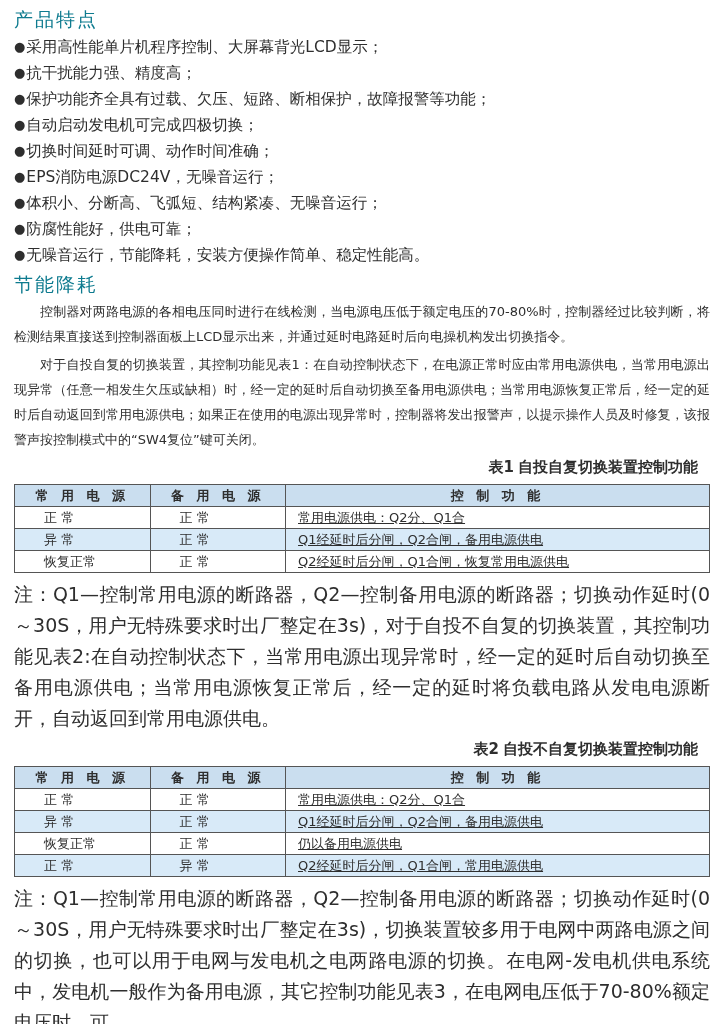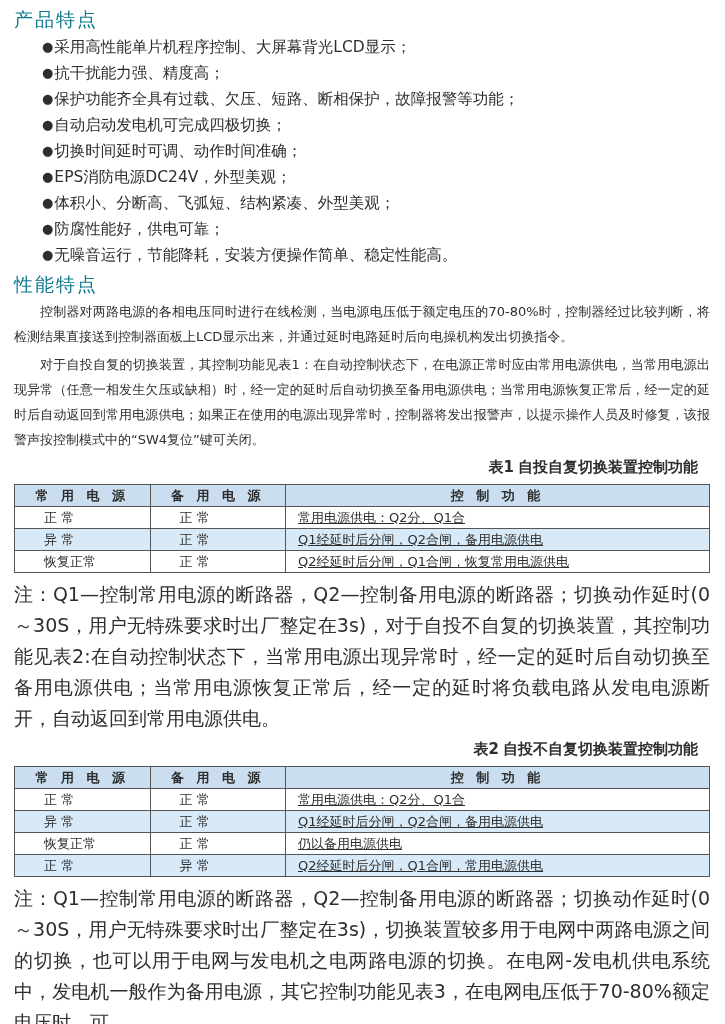--- a/index.html
+++ b/index.html
@@ -17,21 +17,21 @@
     font-family:"DejaVu Sans","Liberation Sans",sans-serif;
     color:var(--text);
   }
   .page{width:725px;height:1024px;overflow:hidden;padding:7px 15px 0 14px;background:var(--page-bg);}
   .section-title{
     color:var(--accent);
     font-size:19px;font-weight:normal;letter-spacing:2px;
     line-height:24px;margin-bottom:3px;
   }
   .bullets{margin-bottom:4px;}
-  .bullet-item{font-size:15.5px;line-height:25px;white-space:nowrap;overflow:hidden;margin-left:28px;}
+  .bullet-item{font-size:15.5px;line-height:25px;white-space:nowrap;overflow:hidden;}
   .bullet{display:inline-block;font-size:13px;vertical-align:1px;margin-right:1px;}
   .para{font-size:13px;line-height:25px;text-align:justify;text-indent:2em;}
   .para + .para{margin-top:3px;}
   .note{font-size:19px;line-height:31px;text-align:justify;margin-top:6px;}
   .table-caption{
     font-size:15px;font-weight:600;text-align:right;
     line-height:22px;margin:4px 0 6px;padding-right:12px;
   }
   .cap-label{margin-right:4px;}
   table{width:100%;border-collapse:collapse;table-layout:fixed;font-size:13px;}
@@ -54,27 +54,27 @@
 <div class="page">
 
   <h2 class="section-title">产品特点</h2>
 
   <div class="bullets">
     <div class="bullet-item"><span class="bullet">●</span><span>采用高性能单片机程序控制、大屏幕背光LCD显示；</span></div>
     <div class="bullet-item"><span class="bullet">●</span><span>抗干扰能力强、精度高；</span></div>
     <div class="bullet-item"><span class="bullet">●</span><span>保护功能齐全具有过载、欠压、短路、断相保护，故障报警等功能；</span></div>
     <div class="bullet-item"><span class="bullet">●</span><span>自动启动发电机可完成四极切换；</span></div>
     <div class="bullet-item"><span class="bullet">●</span><span>切换时间延时可调、动作时间准确；</span></div>
-    <div class="bullet-item"><span class="bullet">●</span><span>EPS消防电源DC24V，外型美观；</span></div>
-    <div class="bullet-item"><span class="bullet">●</span><span>体积小、分断高、飞弧短、结构紧凑、外型美观；</span></div>
+    <div class="bullet-item"><span class="bullet">●</span><span>EPS消防电源DC24V，无噪音运行；</span></div>
+    <div class="bullet-item"><span class="bullet">●</span><span>体积小、分断高、飞弧短、结构紧凑、无噪音运行；</span></div>
     <div class="bullet-item"><span class="bullet">●</span><span>防腐性能好，供电可靠；</span></div>
     <div class="bullet-item"><span class="bullet">●</span><span>无噪音运行，节能降耗，安装方便操作简单、稳定性能高。</span></div>
   </div>
 
-  <h2 class="section-title">性能特点</h2>
+  <h2 class="section-title">节能降耗</h2>
 
   <p class="para">控制器对两路电源的各相电压同时进行在线检测，当电源电压低于额定电压的70-80%时，控制器经过比较判断，将检测结果直接送到控制器面板上LCD显示出来，并通过延时电路延时后向电操机构发出切换指令。</p>
   <p class="para">对于自投自复的切换装置，其控制功能见表1：在自动控制状态下，在电源正常时应由常用电源供电，当常用电源出现异常（任意一相发生欠压或缺相）时，经一定的延时后自动切换至备用电源供电；当常用电源恢复正常后，经一定的延时后自动返回到常用电源供电；如果正在使用的电源出现异常时，控制器将发出报警声，以提示操作人员及时修复，该报警声按控制模式中的“SW4复位”键可关闭。</p>
 
   <div class="table-caption">
     <span class="cap-label">表1</span><span>自投自复切换装置控制功能</span>
   </div>
 
   <table>
     <colgroup>

